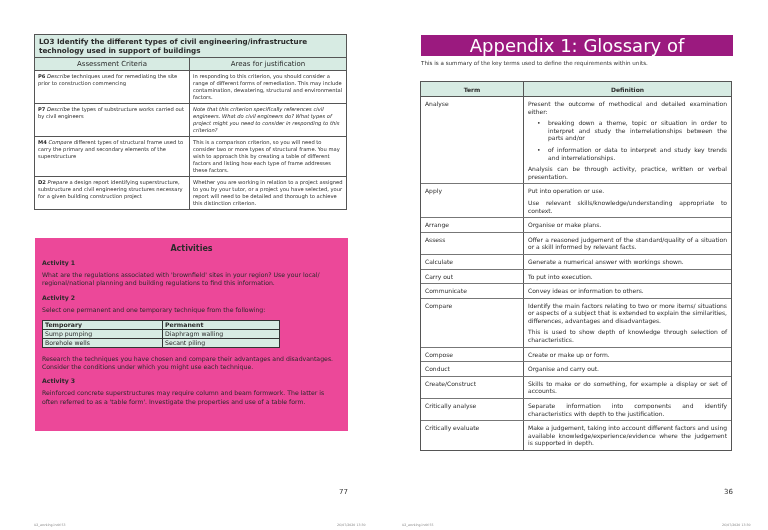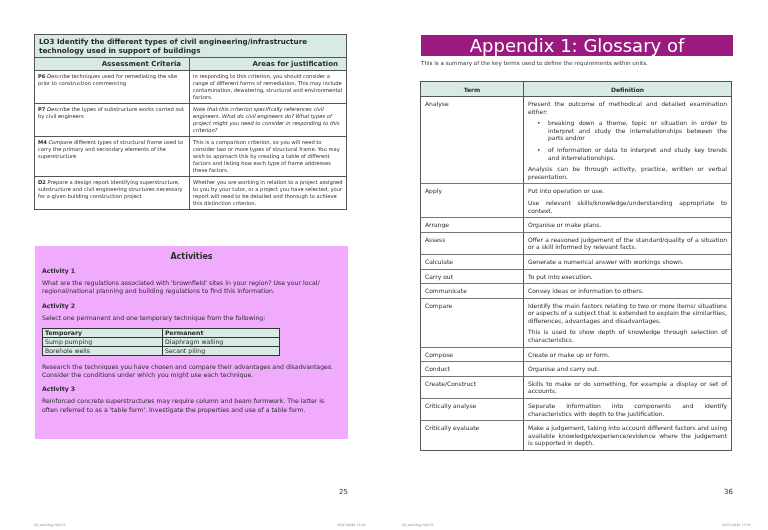--- a/index.html
+++ b/index.html
@@ -7,33 +7,33 @@
   body { font-family: "DejaVu Sans", sans-serif; color: #2b2b2b; position: relative; }
 
   .page { position: absolute; top: 0; height: 488px; width: 384px; background: #fff; }
   .page-left { left: 0; }
   .page-right { left: 384px; }
 
   
   .lo-table { position: absolute; left: 34px; top: 34px; width: 313px; border: 1.5px solid #555; border-collapse: collapse; }
   .lo-title { background: #d7ebe3; font-weight: bold; font-size: 7.2px; line-height: 9px; padding: 2px 4px; border-bottom: 1px solid #555; }
   .lo-head { display: flex; background: #d7ebe3; border-bottom: 1px solid #555; }
-  .lo-head div { font-weight: bold; font-size: 7px; text-align: right; padding: 2px 8px; }
+  .lo-head div { font-weight: normal; font-size: 7px; text-align: center; padding: 2px 8px; }
   .lo-head div:first-child { width: 155px; border-right: 1px solid #555; }
   .lo-head div:last-child { flex: 1; }
   .lo-row { display: flex; border-bottom: 1px solid #555; }
   .lo-row:last-child { border-bottom: none; }
   .lo-row .c1 { width: 155px; border-right: 1px solid #555; padding: 2px 3px; font-size: 5.2px; line-height: 7px; }
   .lo-row .c2 { flex: 1; padding: 2px 3px; font-size: 5.2px; line-height: 7px; }
   .lo-row .code { font-weight: bold; }
   .lo-row .verb { font-style: italic; }
   .italic { font-style: italic; }
 
   
-  .activities { position: absolute; left: 35px; top: 246px; width: 313px; height: 193px; background: #f0abfc; padding: 4px 7px; }
+  .activities { position: absolute; left: 35px; top: 238px; width: 313px; height: 193px; background: #ec4899; padding: 4px 7px; }
   .act-title { text-align: center; font-weight: bold; font-size: 8px; margin-top: 2px; margin-bottom: 6px; }
   .act-head { font-weight: bold; font-size: 6.2px; margin-bottom: 5px; }
   .act-text { font-size: 6.2px; line-height: 8.3px; margin-bottom: 6px; }
   .tech-table { width: 238px; border-collapse: collapse; margin-bottom: 7px; background: #d7ebe3; }
   .tech-table td, .tech-table th { border: 1px solid #333; font-size: 6.2px; padding: 0 2px; text-align: left; line-height: 8px; }
   .tech-table th { font-weight: bold; }
   .tech-table td:first-child, .tech-table th:first-child { width: 120px; }
 
   .page-num { position: absolute; font-size: 7px; color: #333; }
   .pn-left { left: 339px; top: 488px; }
@@ -106,21 +106,21 @@
         <td>Borehole wells</td>
         <td>Secant piling</td>
       </tr>
     </tbody>
       </table>
     <div class="act-text">Research the techniques you have chosen and compare their advantages and disadvantages. Consider the conditions under which you might use each technique.</div>
     <div class="act-head">Activity 3</div>
     <div class="act-text">Reinforced concrete superstructures may require column and beam formwork. The latter is often referred to as a 'table form'. Investigate the properties and use of a table form.</div>
   </div>
 
-  <div class="page-num pn-left">25</div>
+  <div class="page-num pn-left">77</div>
   <div class="slug" style="left:34px">U2_working.indd 53</div>
   <div class="slug" style="left:337px">26/07/2020 13:30</div>
 </div>
 
 <div class="page page-right">
 </div>
 
 <div class="app-title">Appendix 1: Glossary of Command Verbs</div>
 <div class="app-sub">This is a summary of the key terms used to define the requirements within units.</div>
 

